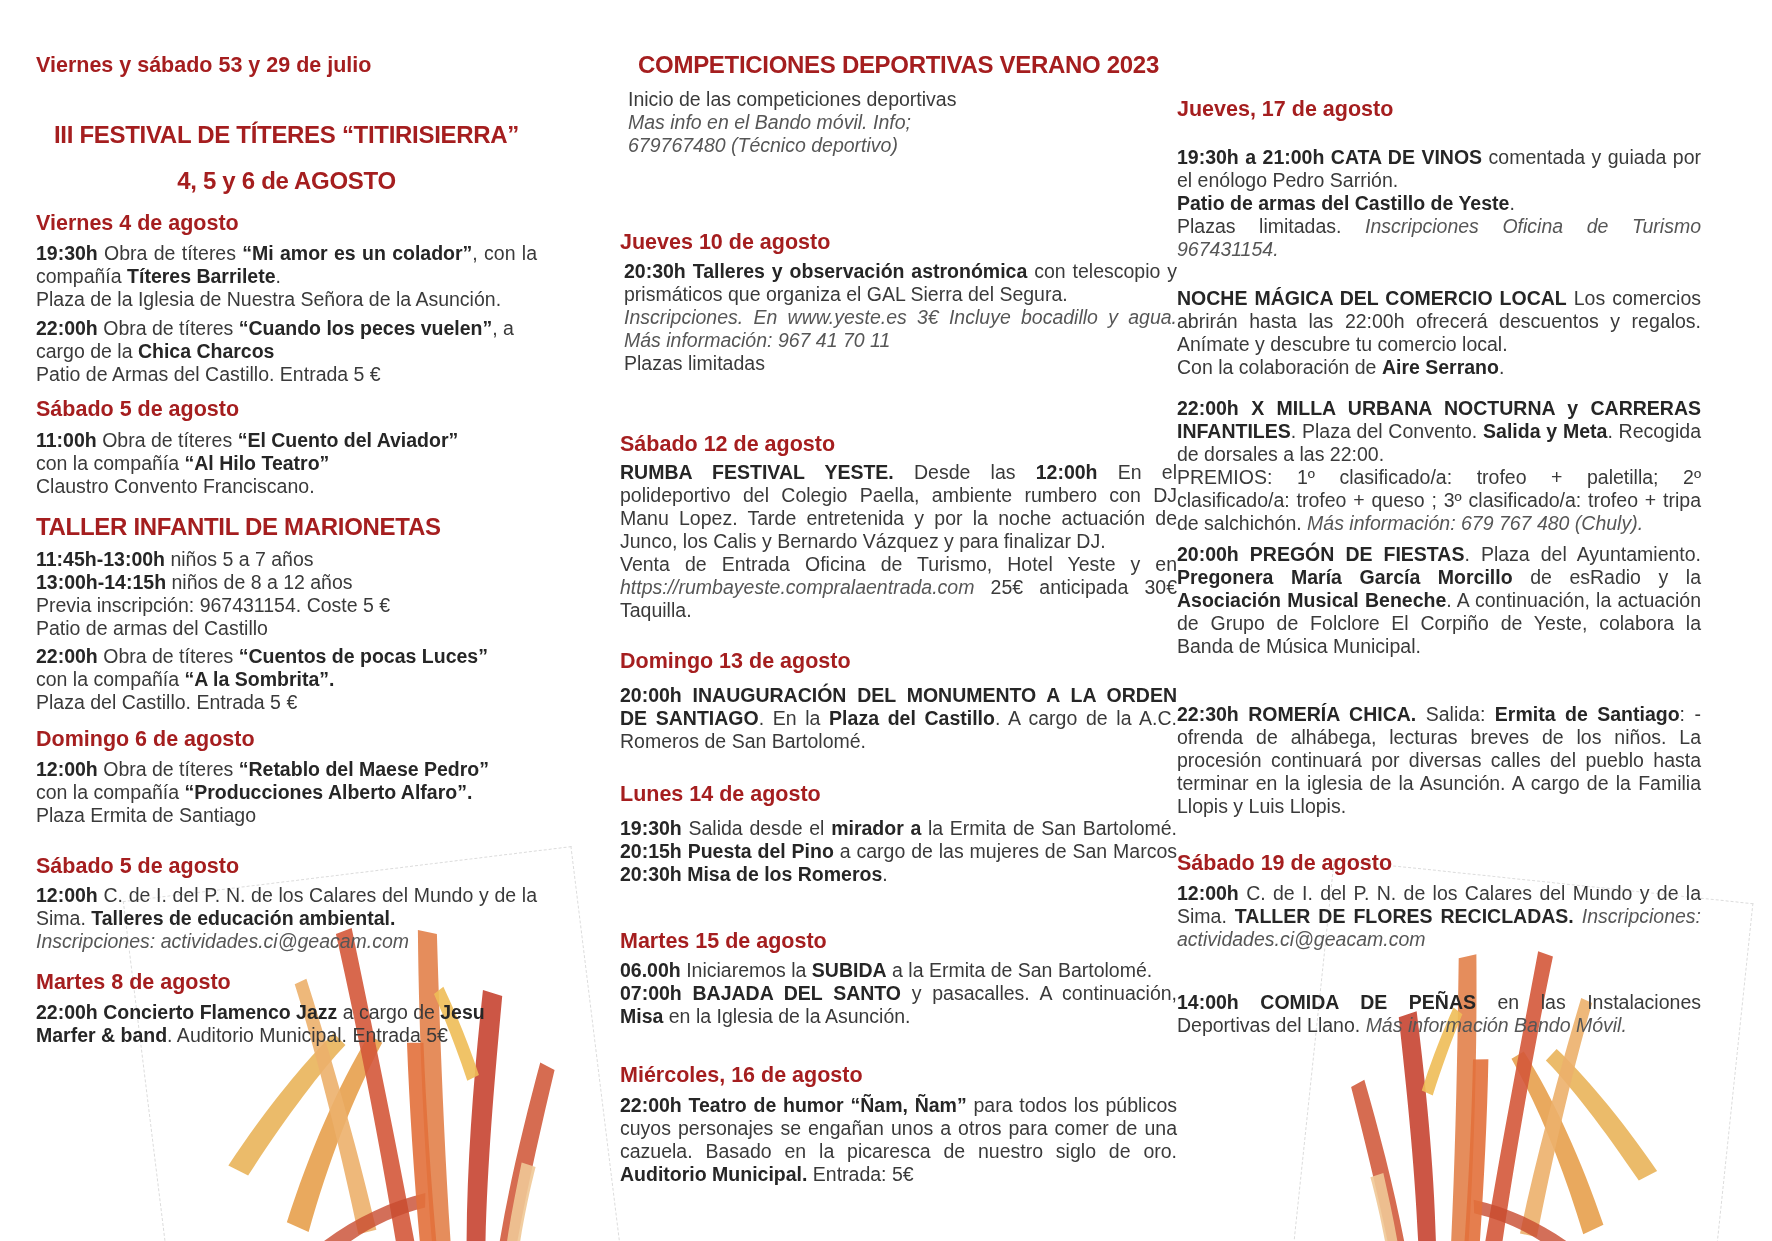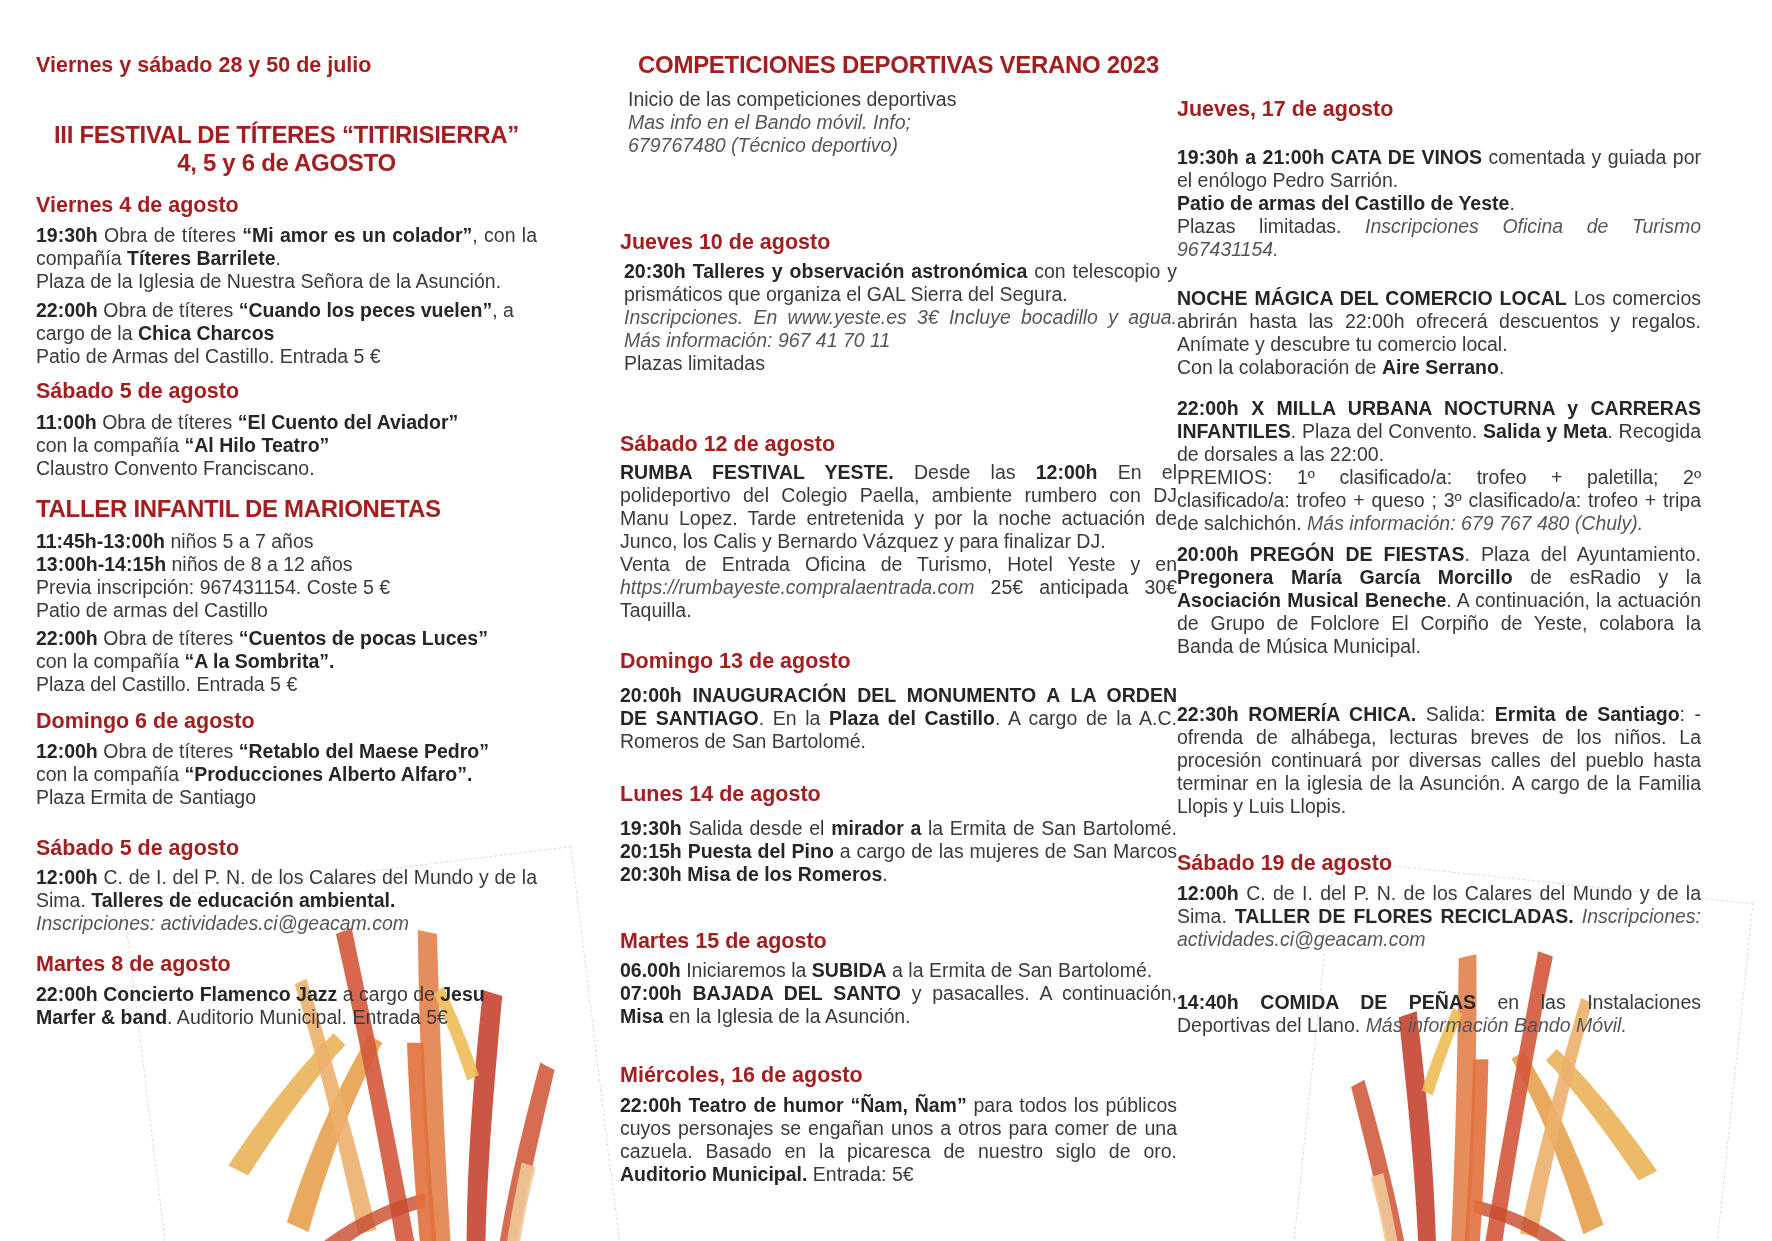--- a/index.html
+++ b/index.html
@@ -63,23 +63,23 @@
       </g>
     </svg>
   </div>
   <div class="splash splash-right">
     <svg viewBox="0 0 440 430" preserveAspectRatio="xMidYMax meet" aria-hidden="true">
       <use href="#wstrokes" transform="translate(440 0) scale(-1 1)"></use>
     </svg>
   </div>
 
   <div class="col" id="col-0">
-      <div class="block heading" style="margin-top: 0px;"><b>Viernes y sábado 28 y 50 de julio</b></div>
+      <div class="block heading" style="margin-top: 0px;"><b>Viernes y sábado 53 y 29 de julio</b></div>
       <div class="block title align-center" style="margin-top: 44px;"><b>III FESTIVAL DE TÍTERES “TITIRISIERRA”</b></div>
-      <div class="block title align-center" style="margin-top: 2px;"><b>4, 5 y 6 de AGOSTO</b></div>
+      <div class="block title align-center" style="margin-top: 20px;"><b>4, 5 y 6 de AGOSTO</b></div>
       <div class="block heading" style="margin-top: 16px;"><b>Viernes 4 de agosto</b></div>
       <div class="block para align-justify" style="margin-top: 6px;"><b>19:30h</b><span> Obra de títeres </span><b>“Mi amor es un colador”</b><span>, con la compañía </span><b>Títeres Barrilete</b><span>.</span><br><span>Plaza de la Iglesia de Nuestra Señora de la Asunción.</span></div>
       <div class="block para" style="margin-top: 6px;"><b>22:00h</b><span> Obra de títeres </span><b>“Cuando los peces vuelen”</b><span>, a cargo de la </span><b>Chica Charcos</b><br><span>Patio de Armas del Castillo. Entrada 5 €</span></div>
       <div class="block heading" style="margin-top: 10px;"><b>Sábado 5 de agosto</b></div>
       <div class="block para" style="margin-top: 7px;"><b>11:00h</b><span> Obra de títeres </span><b>“El Cuento del Aviador”</b><br><span>con la compañía </span><b>“Al Hilo Teatro”</b><br><span>Claustro Convento Franciscano.</span></div>
       <div class="block title" style="margin-top: 16px;"><b>TALLER INFANTIL DE MARIONETAS</b></div>
       <div class="block para" style="margin-top: 8px;"><b>11:45h-13:00h</b><span> niños 5 a 7 años</span><br><b>13:00h-14:15h</b><span> niños de 8 a 12 años</span><br><span>Previa inscripción: 967431154. Coste 5 €</span><br><span>Patio de armas del Castillo</span></div>
       <div class="block para" style="margin-top: 5px;"><b>22:00h</b><span> Obra de títeres </span><b>“Cuentos de pocas Luces”</b><br><span>con la compañía </span><b>“A la Sombrita”.</b><br><span>Plaza del Castillo. Entrada 5 €</span></div>
       <div class="block heading" style="margin-top: 12px;"><b>Domingo 6 de agosto</b></div>
       <div class="block para" style="margin-top: 6px;"><b>12:00h</b><span> Obra de títeres </span><b>“Retablo del Maese Pedro”</b><br><span>con la compañía </span><b>“Producciones Alberto Alfaro”.</b><br><span>Plaza Ermita de Santiago</span></div>
@@ -106,16 +106,16 @@
     </div>
   <div class="col" id="col-2">
       <div class="block heading" style="margin-top: 0px;"><b>Jueves, 17 de agosto</b></div>
       <div class="block para align-justify" style="margin-top: 24px;"><b>19:30h a 21:00h CATA DE VINOS</b><span> comentada y guiada por el enólogo Pedro Sarrión.</span><br><b>Patio de armas del Castillo de Yeste</b><span>.</span><br><span>Plazas limitadas. </span><i>Inscripciones Oficina de Turismo 967431154.</i></div>
       <div class="block para align-justify" style="margin-top: 26px;"><b>NOCHE MÁGICA DEL COMERCIO LOCAL</b><span> Los comercios abrirán hasta las 22:00h ofrecerá descuentos y regalos. Anímate y descubre tu comercio local.</span><br><span>Con la colaboración de </span><b>Aire Serrano</b><span>.</span></div>
       <div class="block para align-justify" style="margin-top: 18px;"><b>22:00h X MILLA URBANA NOCTURNA y CARRERAS INFANTILES</b><span>. Plaza del Convento. </span><b>Salida y Meta</b><span>. Recogida de dorsales a las 22:00.</span><br><span>PREMIOS: 1º clasificado/a: trofeo + paletilla; 2º clasificado/a: trofeo +  queso ; 3º clasificado/a: trofeo + tripa de salchichón. </span><i>Más información: 679 767 480 (Chuly).</i></div>
       <div class="block para align-justify" style="margin-top: 8px;"><b>20:00h PREGÓN DE FIESTAS</b><span>. Plaza del Ayuntamiento. </span><b>Pregonera María García Morcillo</b><span> de esRadio y la </span><b>Asociación Musical Beneche</b><span>. A continuación, la actuación de Grupo de Folclore El Corpiño de Yeste, colabora la Banda de Música Municipal.</span></div>
       <div class="block para align-justify" style="margin-top: 45px;"><b>22:30h ROMERÍA CHICA.</b><span> Salida: </span><b>Ermita de Santiago</b><span>: -ofrenda de alhábega, lecturas breves de los niños. La procesión continuará por diversas calles del pueblo hasta terminar en la iglesia de la Asunción.  A cargo de la Familia Llopis y Luis Llopis.</span></div>
       <div class="block heading" style="margin-top: 32px;"><b>Sábado 19 de agosto</b></div>
       <div class="block para align-justify" style="margin-top: 6px;"><b>12:00h</b><span> C. de I. del P. N. de los Calares del Mundo y de la Sima. </span><b>TALLER DE FLORES RECICLADAS.</b><span> </span><i>Inscripciones: actividades.ci@geacam.com</i></div>
-      <div class="block para align-justify" style="margin-top: 40px;"><b>14:40h COMIDA DE PEÑAS</b><span> en las Instalaciones Deportivas del Llano. </span><i>Más información Bando Móvil.</i></div>
+      <div class="block para align-justify" style="margin-top: 40px;"><b>14:00h COMIDA DE PEÑAS</b><span> en las Instalaciones Deportivas del Llano. </span><i>Más información Bando Móvil.</i></div>
     </div>
 
 </div>
 
 </body></html>

